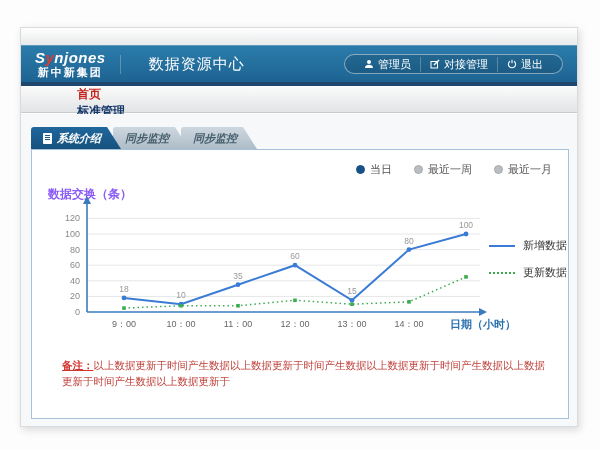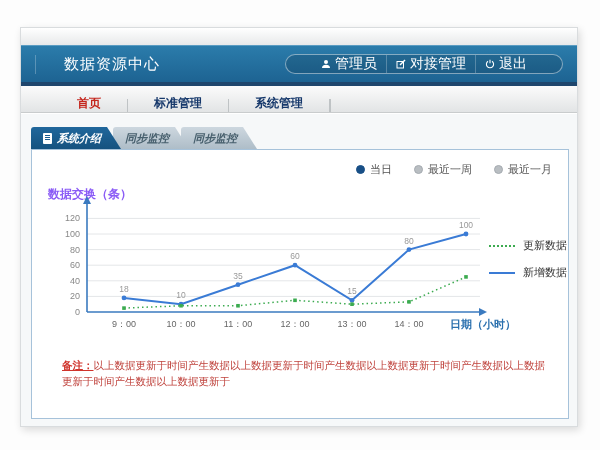--- a/index.html
+++ b/index.html
@@ -12,28 +12,28 @@
   .header { height:37px; background:linear-gradient(#2b7cab,#1d6392); display:flex;
     align-items:center; border-top:1px solid #5a9cc2; position:relative; }
   .logo { margin-left:14px; color:#fff; line-height:1; text-align:center; }
   .logo-en { font-size:15px; font-weight:bold; letter-spacing:.5px; font-style:italic; }
   .logo-en .accent { color:#e0392f; font-weight:bold; }
   .logo-cn { font-size:11px; font-weight:bold; letter-spacing:2px; margin-top:2px; }
   .app-title { color:#fff; font-size:15px; margin-left:14px; padding-left:28px;
     border-left:1px solid rgba(255,255,255,.25); letter-spacing:1px; }
   .user-pill { position:absolute; right:14px; top:8px; height:20px; display:flex; align-items:center;
     border:1px solid rgba(255,255,255,.45); background:rgba(0,0,0,.12); border-radius:10px;
-    padding:0 26px; color:#fff; font-size:14px; }
+    padding:0 10px; color:#fff; font-size:11px; }
   .user-item { display:flex; align-items:center; gap:4px; padding:0 9px; cursor:pointer; white-space:nowrap; }
   .user-item + .user-item { border-left:1px solid rgba(255,255,255,.25); }
   .user-item svg { display:block; }
   
   .navy-bar { height:4px; background:#1f466d; }
   .nav { height:27px; background:linear-gradient(#fbfbfb,#e2e4e5); border-bottom:1px solid #c9cccd;
-    display:flex; align-items:flex-end; padding-left:30px; }
+    display:flex; align-items:flex-start; padding-left:30px;flex-direction:column; }
   .nav-item { font-size:12px; font-weight:bold; color:#16386b; padding:0 26px; cursor:pointer; white-space:nowrap; }
   .nav-item.active { color:#c4261d; }
   .nav-sep { width:1px; height:13px; background:#bfc3c5; }
   
   .content { position:absolute; top:86px; bottom:0; left:0; right:0; background:#f6f8f9; }
   .tabs { display:flex; margin:13px 0 0 10px; height:22px; position:relative; z-index:5; }
   .tab { height:22px; line-height:22px; font-size:11px; font-weight:bold; padding:0 20px 0 12px;
     clip-path:polygon(0 0, calc(100% - 14px) 0, 100% 100%, 0 100%); border-radius:3px 0 0 0;
     cursor:pointer; display:flex; align-items:center; gap:5px; white-space:nowrap;font-style:italic; }
   .tab.active { background:linear-gradient(#20679c,#15527f); color:#fff; z-index:3; }
@@ -61,20 +61,24 @@
   .note { position:absolute; left:30px; right:16px; top:208px; font-size:10.5px; color:#c0443e; line-height:1.5; }
   .note b { color:#d0342c;text-decoration:underline; }
 </style>
 </head>
 <body>
 
 <div class="window">
   <div class="top-strip"></div>
 
   <div class="header">
+    <div class="logo">
+      <div class="logo-en"><span>S</span><span class="accent">y</span><span>njones</span></div>
+      <div class="logo-cn">新中新集团</div>
+    </div>
     <div class="app-title">数据资源中心</div>
     <div class="user-pill">
       <div class="user-item">
         <svg width="10" height="10" viewBox="0 0 10 10">
             <circle cx="5" cy="3" r="2" fill="#fff"></circle>
             <path d="M1 9c0-2.2 1.8-3.2 4-3.2S9 6.8 9 9z" fill="#fff"></path>
           </svg>
         <span>管理员</span>
       </div>
       <div class="user-item">
@@ -183,27 +187,27 @@
           <rect x="147.2" y="109.96000000000001" width="3.6" height="3.6" fill="#3cab50"></rect>
           <rect x="204.2" y="109.96000000000001" width="3.6" height="3.6" fill="#3cab50"></rect>
           <rect x="261.2" y="104.5" width="3.6" height="3.6" fill="#3cab50"></rect>
           <rect x="318.2" y="108.4" width="3.6" height="3.6" fill="#3cab50"></rect>
           <rect x="375.2" y="106.06" width="3.6" height="3.6" fill="#3cab50"></rect>
           <rect x="432.2" y="81.10000000000001" width="3.6" height="3.6" fill="#3cab50"></rect>
         </svg>
 
       <div class="legend">
         <div class="legend-row">
+          <span class="legend-sample solid"></span>
+          <span>新增数据</span>
+        </div>
+        <div class="legend-row">
           <span class="legend-sample dotted"></span>
           <span>更新数据</span>
         </div>
-        <div class="legend-row">
-          <span class="legend-sample solid"></span>
-          <span>新增数据</span>
-        </div>
       </div>
 
       <div class="note">
         <b>备注：</b><span>以上数据更新于时间产生数据以上数据更新于时间产生数据以上数据更新于时间产生数据以上数据更新于时间产生数据以上数据更新于</span>
       </div>
     </div>
   </div>
 </div>
 
 </body></html>

